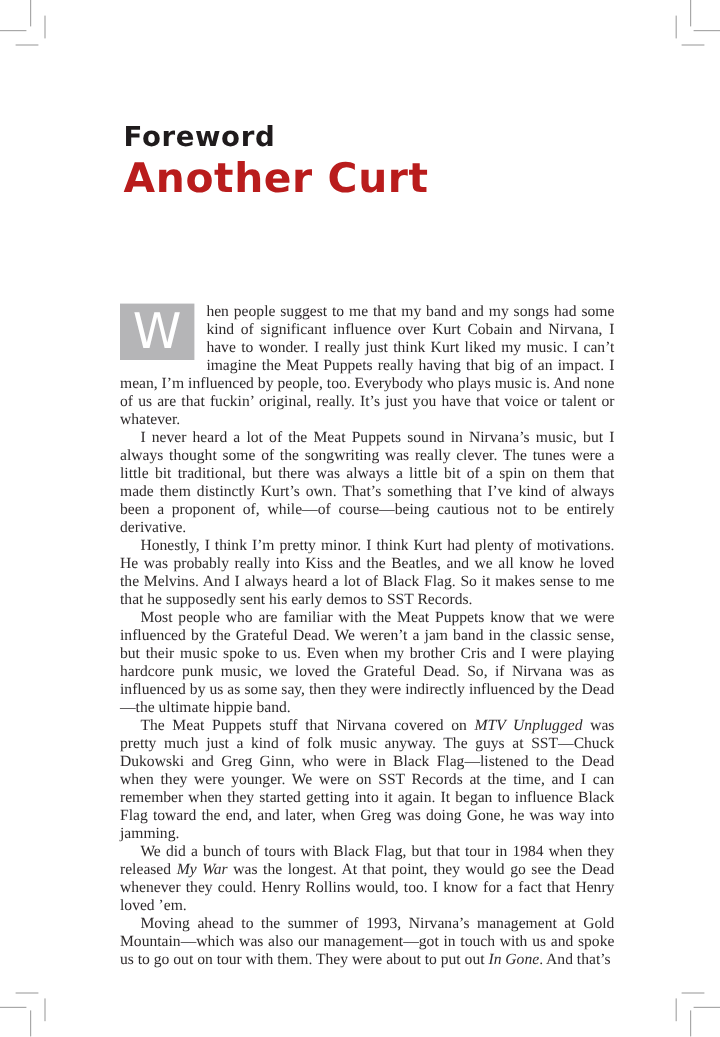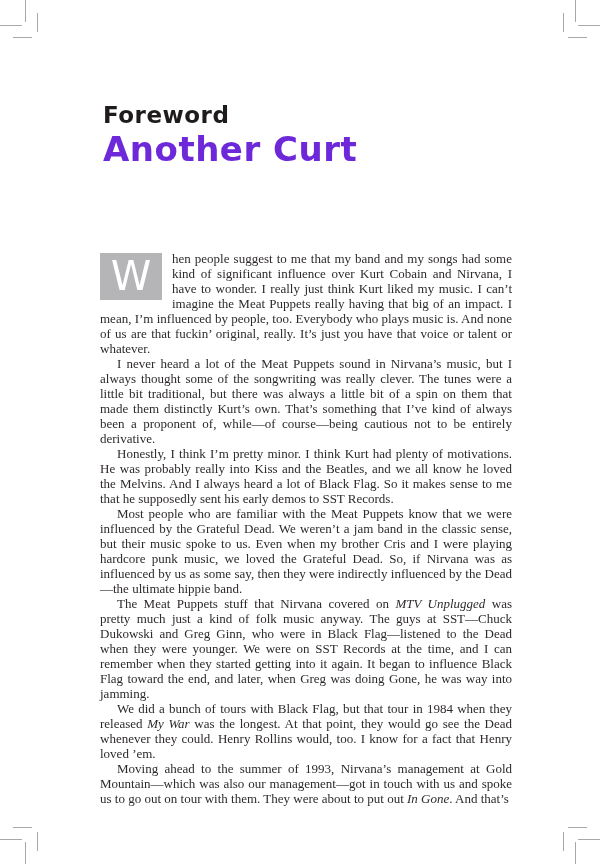--- a/index.html
+++ b/index.html
@@ -25,21 +25,21 @@
     line-height:26px;
     letter-spacing:0.5px;
     color:#1f1b1c;
   }
   .title{
     font-family:"DejaVu Sans", sans-serif;
     font-weight:900;
     font-size:34px;
     line-height:38px;
     letter-spacing:0.5px;
-    color:#6d28d9;
+    color:#b91c1c;
     margin-top:2px;
   }
 
   
   .body-text{
     position:absolute;
     left:100px;top:251px;width:412px;
     font-size:13px;line-height:15px;
     color:#2e2a2b;
     text-align:justify;

